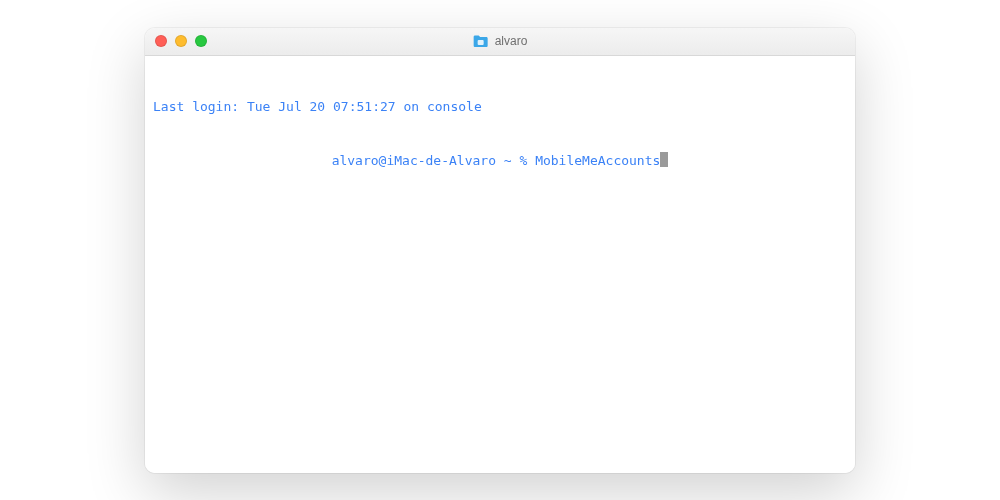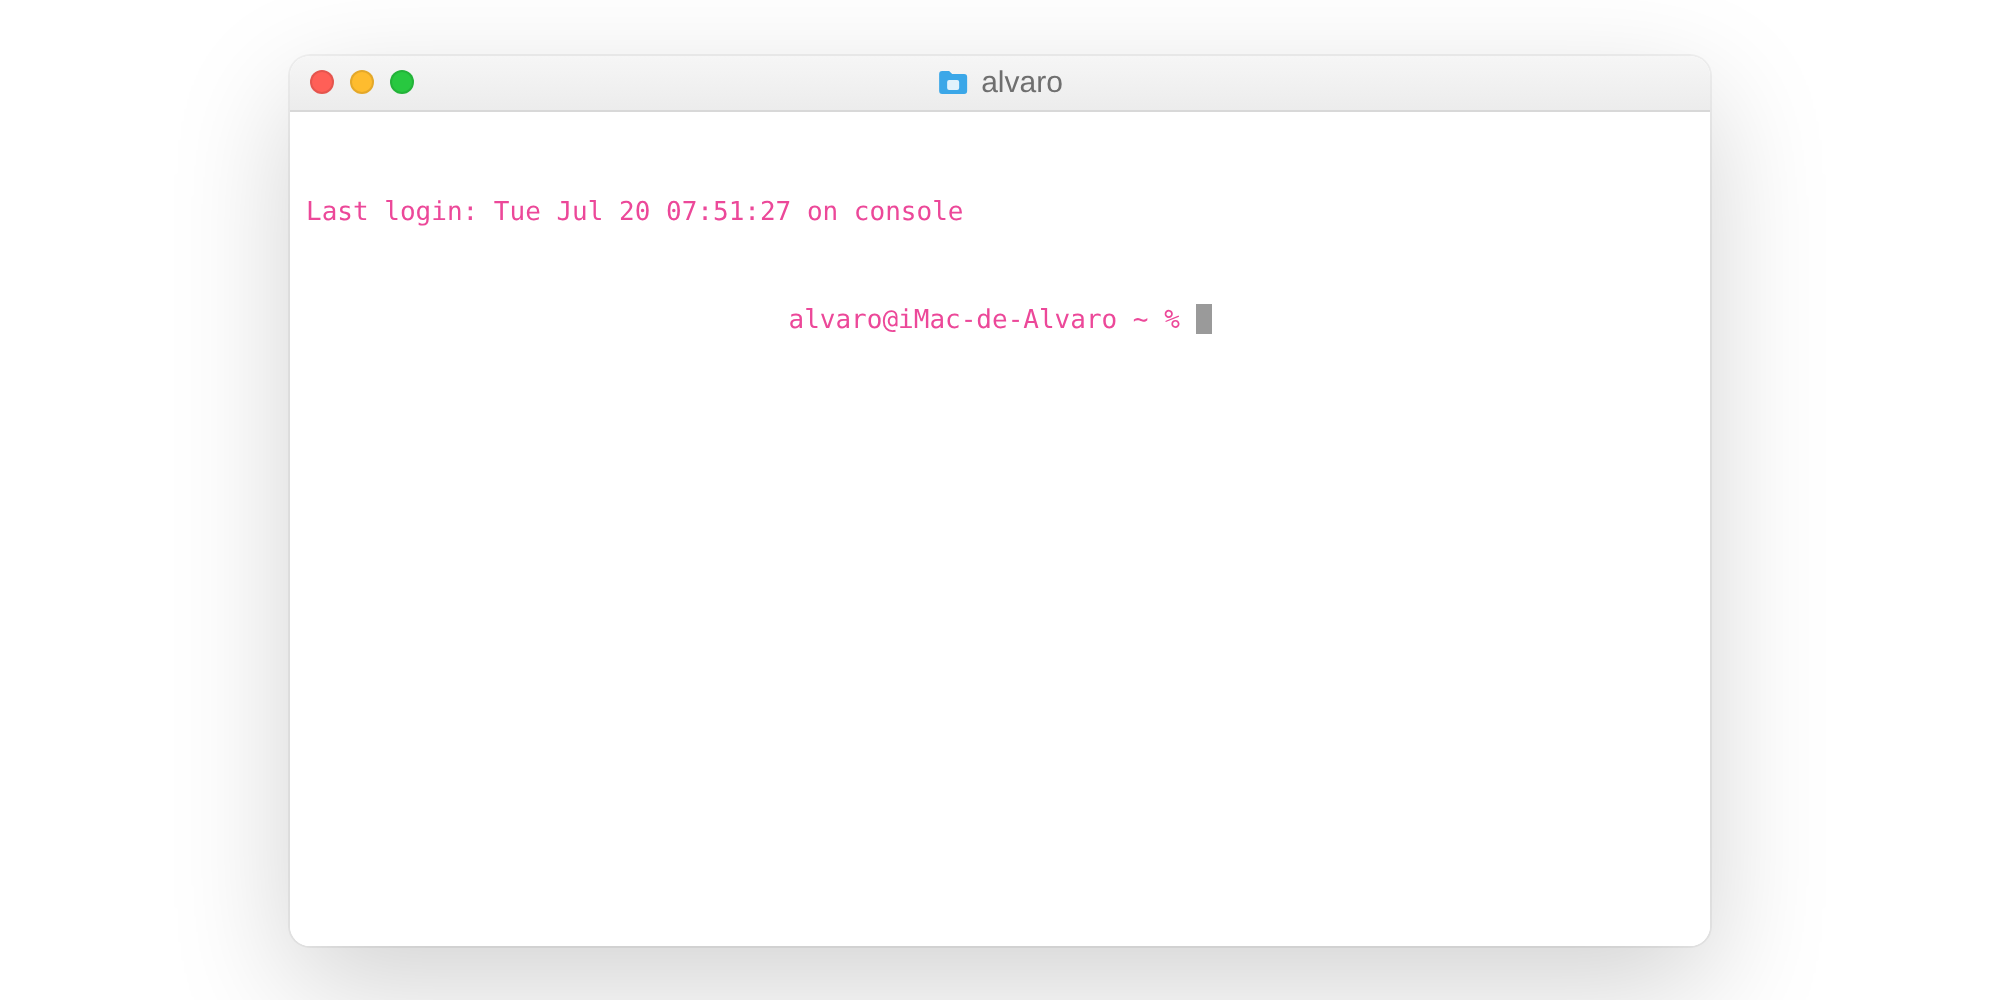--- a/index.html
+++ b/index.html
@@ -48,37 +48,37 @@
     .light.red { background: #ff5f57; border: 0.5px solid rgba(0,0,0,0.1); }
     .light.yellow { background: #febc2e; border: 0.5px solid rgba(0,0,0,0.1); }
     .light.green { background: #28c840; border: 0.5px solid rgba(0,0,0,0.1); }
     .title-center {
       position: absolute;
       left: 50%;
       transform: translateX(-50%);
       display: flex;
       align-items: center;
       gap: 6px;
-      font-size: 15px;
+      font-size: 12px;
       color: #6f6f6f;
       font-weight: 500;
     }
     .folder-icon {
       width: 16px;
       height: 14px;
       display: inline-block;
     }
     .terminal-body {
       flex: 1;
       background: #ffffff;
       padding: 6px 8px;
       font-family: "Menlo", "Monaco", "Consolas", monospace;
       font-size: 13px;
       line-height: 1.4;
-      color: #ec4899;
+      color: #3b82f6;
       white-space: pre;
       overflow: hidden;
     }
     .line {
       display: block;
     }
     .prompt-line {
       display: flex;
       justify-content: center;
     }
@@ -106,15 +106,15 @@
         <svg viewBox="0 0 16 14" width="16" height="14">
           <path d="M1 3 C1 2 1.5 1.5 2.5 1.5 L6 1.5 L7.5 3 L13.5 3 C14.5 3 15 3.5 15 4.5 L15 11.5 C15 12.5 14.5 13 13.5 13 L2.5 13 C1.5 13 1 12.5 1 11.5 Z" fill="#3ba7e8"></path>
           <rect x="5" y="6" width="6" height="5" rx="1" fill="#ffffff" opacity="0.85"></rect>
         </svg>
       </span>
       <span>alvaro</span>
     </div>
   </div>
   <div class="terminal-body">
     <span class="line">Last login: Tue Jul 20 07:51:27 on console</span>
-    <span class="prompt-line"><span>alvaro@iMac-de-Alvaro ~ % </span><span class="cursor"></span></span>
+    <span class="prompt-line"><span>alvaro@iMac-de-Alvaro ~ % </span><span>MobileMeAccounts</span><span class="cursor"></span></span>
   </div>
 </div>
 
 </body></html>

